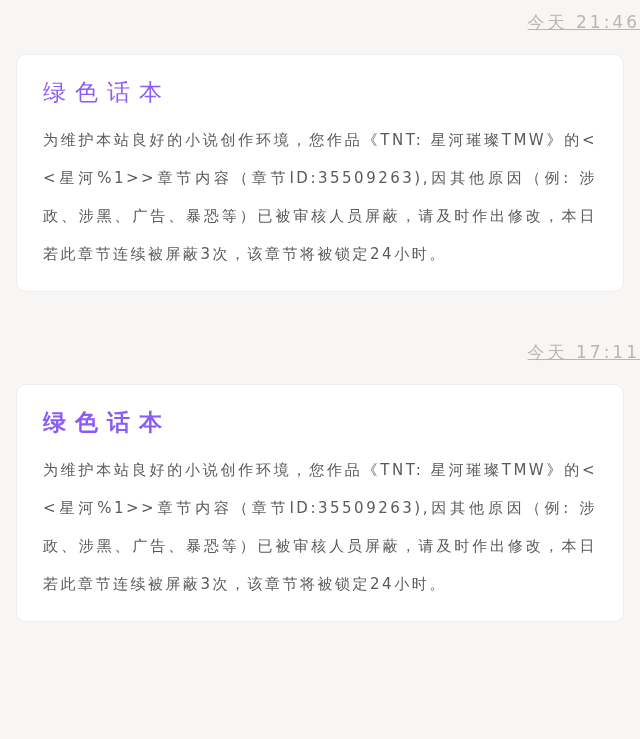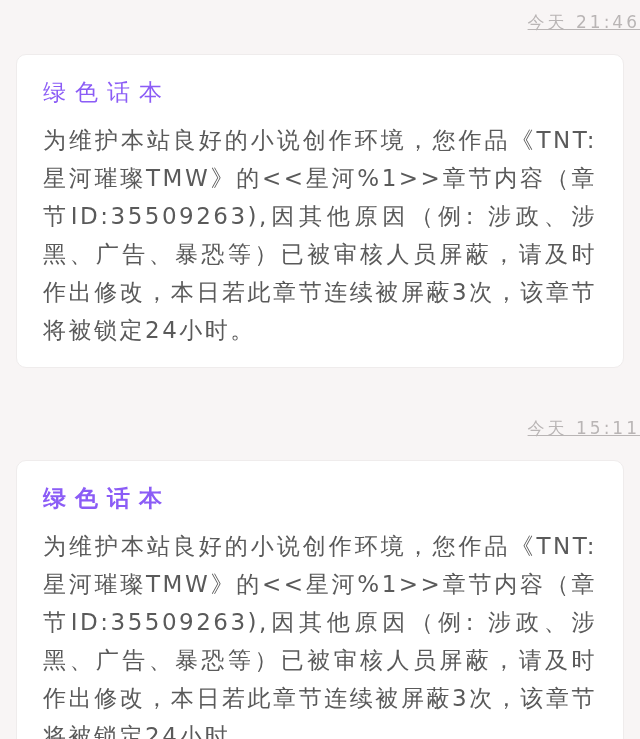--- a/index.html
+++ b/index.html
@@ -43,21 +43,21 @@
     font-size: 23px;
     line-height: 30px;
     color: #8b5cf6;
     letter-spacing: 9px;
     margin-bottom: 14px;
   }
   .message-group.second .card-title {
     font-weight: bold;
   }
   .card-body {
-    font-size: 23px;
+    font-size: 15px;
     line-height: 38px;
     color: #5a5a5a;
     letter-spacing: 2.5px;
     text-align: justify;
     word-break: break-all;
   }
 </style>
 </head>
 <body>
 
@@ -65,20 +65,20 @@
 
   <div class="message-group first">
     <div class="timestamp">今天 21:46</div>
     <div class="card">
       <div class="card-title">绿色话本</div>
       <div class="card-body">为维护本站良好的小说创作环境，您作品《TNT: 星河璀璨TMW》的&lt;&lt;星河%1&gt;&gt;章节内容（章节ID:35509263),因其他原因（例: 涉政、涉黑、广告、暴恐等）已被审核人员屏蔽，请及时作出修改，本日若此章节连续被屏蔽3次，该章节将被锁定24小时。</div>
     </div>
   </div>
 
   <div class="message-group second">
-    <div class="timestamp">今天 15:11</div>
+    <div class="timestamp">今天 17:11</div>
     <div class="card">
       <div class="card-title">绿色话本</div>
       <div class="card-body">为维护本站良好的小说创作环境，您作品《TNT: 星河璀璨TMW》的&lt;&lt;星河%1&gt;&gt;章节内容（章节ID:35509263),因其他原因（例: 涉政、涉黑、广告、暴恐等）已被审核人员屏蔽，请及时作出修改，本日若此章节连续被屏蔽3次，该章节将被锁定24小时。</div>
     </div>
   </div>
 
 </div>
 
 </body></html>

